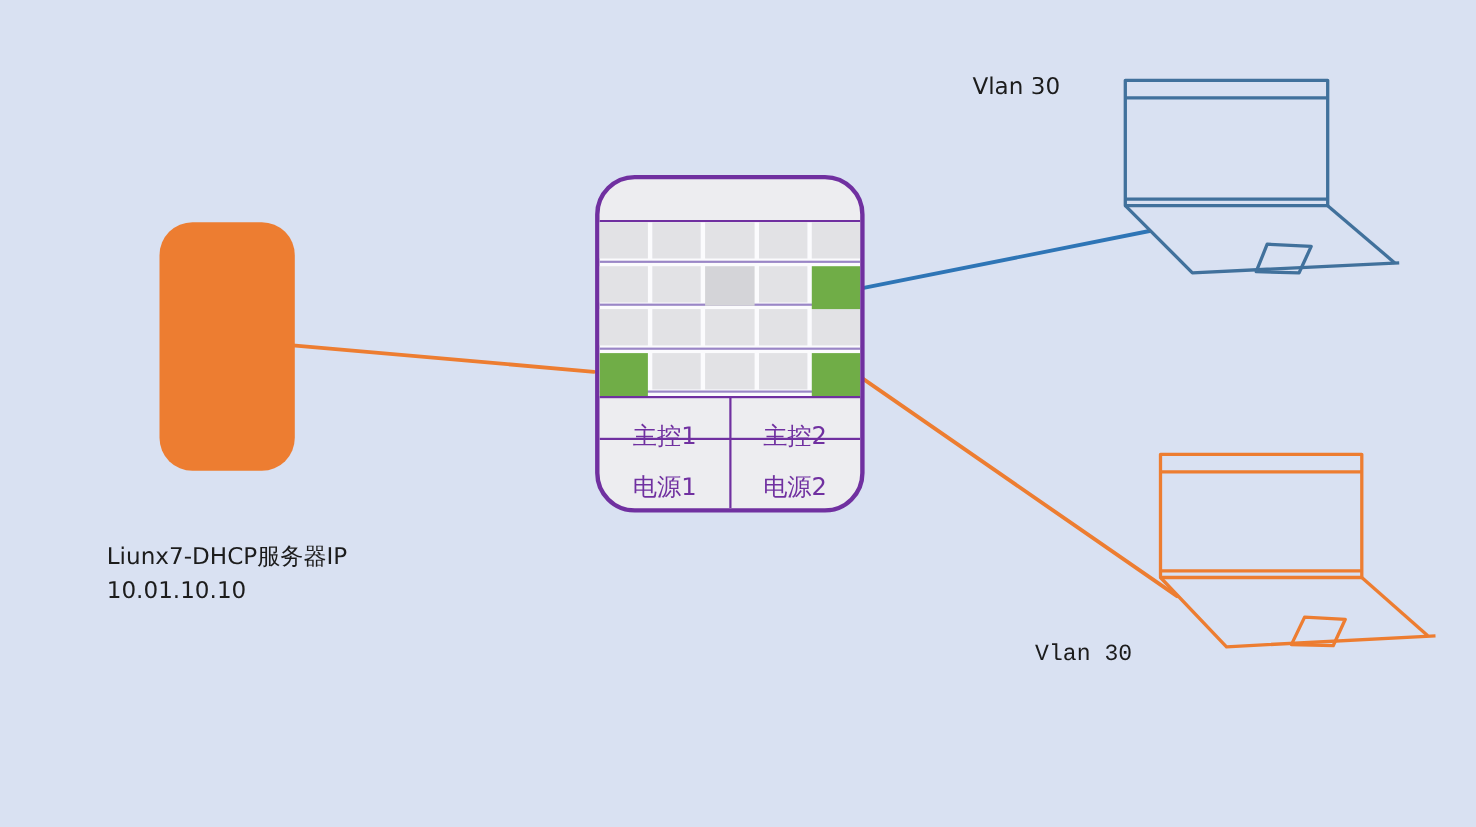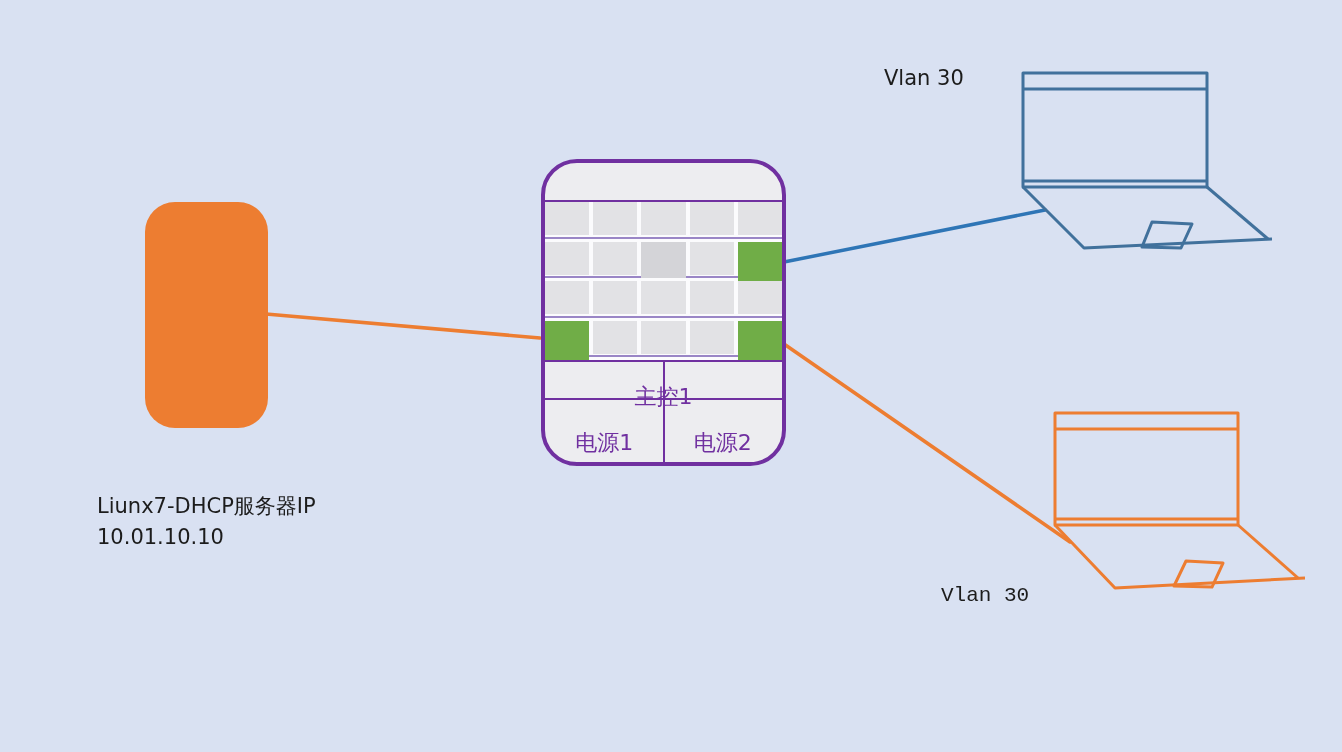--- a/index.html
+++ b/index.html
@@ -177,20 +177,21 @@
           <div class="pcell"></div>
           <div class="pcell"></div>
           <div class="pcell"></div>
           <div class="pcell active"></div>
           <div class="pline"></div>
         </div>
       </div>
     <div class="sw-hline l2"></div>
     <div class="sw-row ctrl">
       <div>主控1</div>
+      <div>主控2</div>
     </div>
     <div class="sw-hline l3"></div>
     <div class="sw-row power">
       <div>电源1</div>
       <div>电源2</div>
     </div>
     <div class="sw-vline"></div>
   </div>
 
   <div class="vlan-label vlan20">Vlan 30</div>

